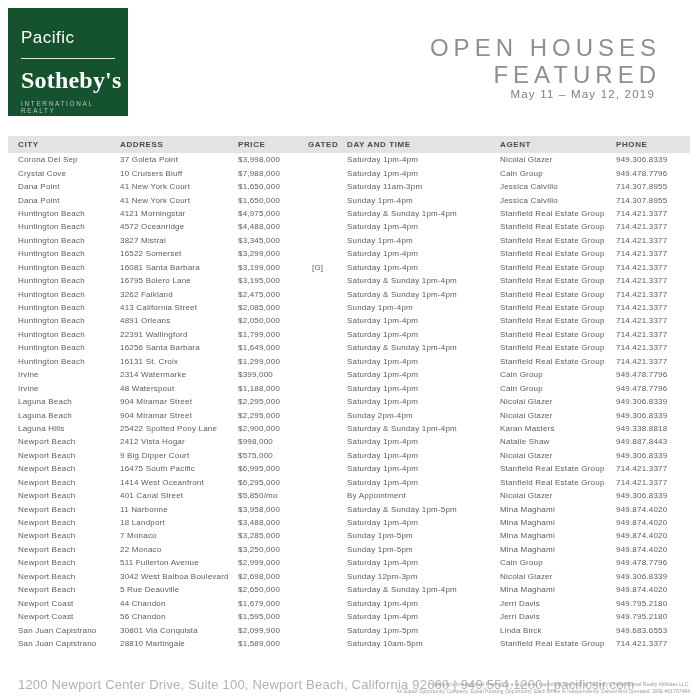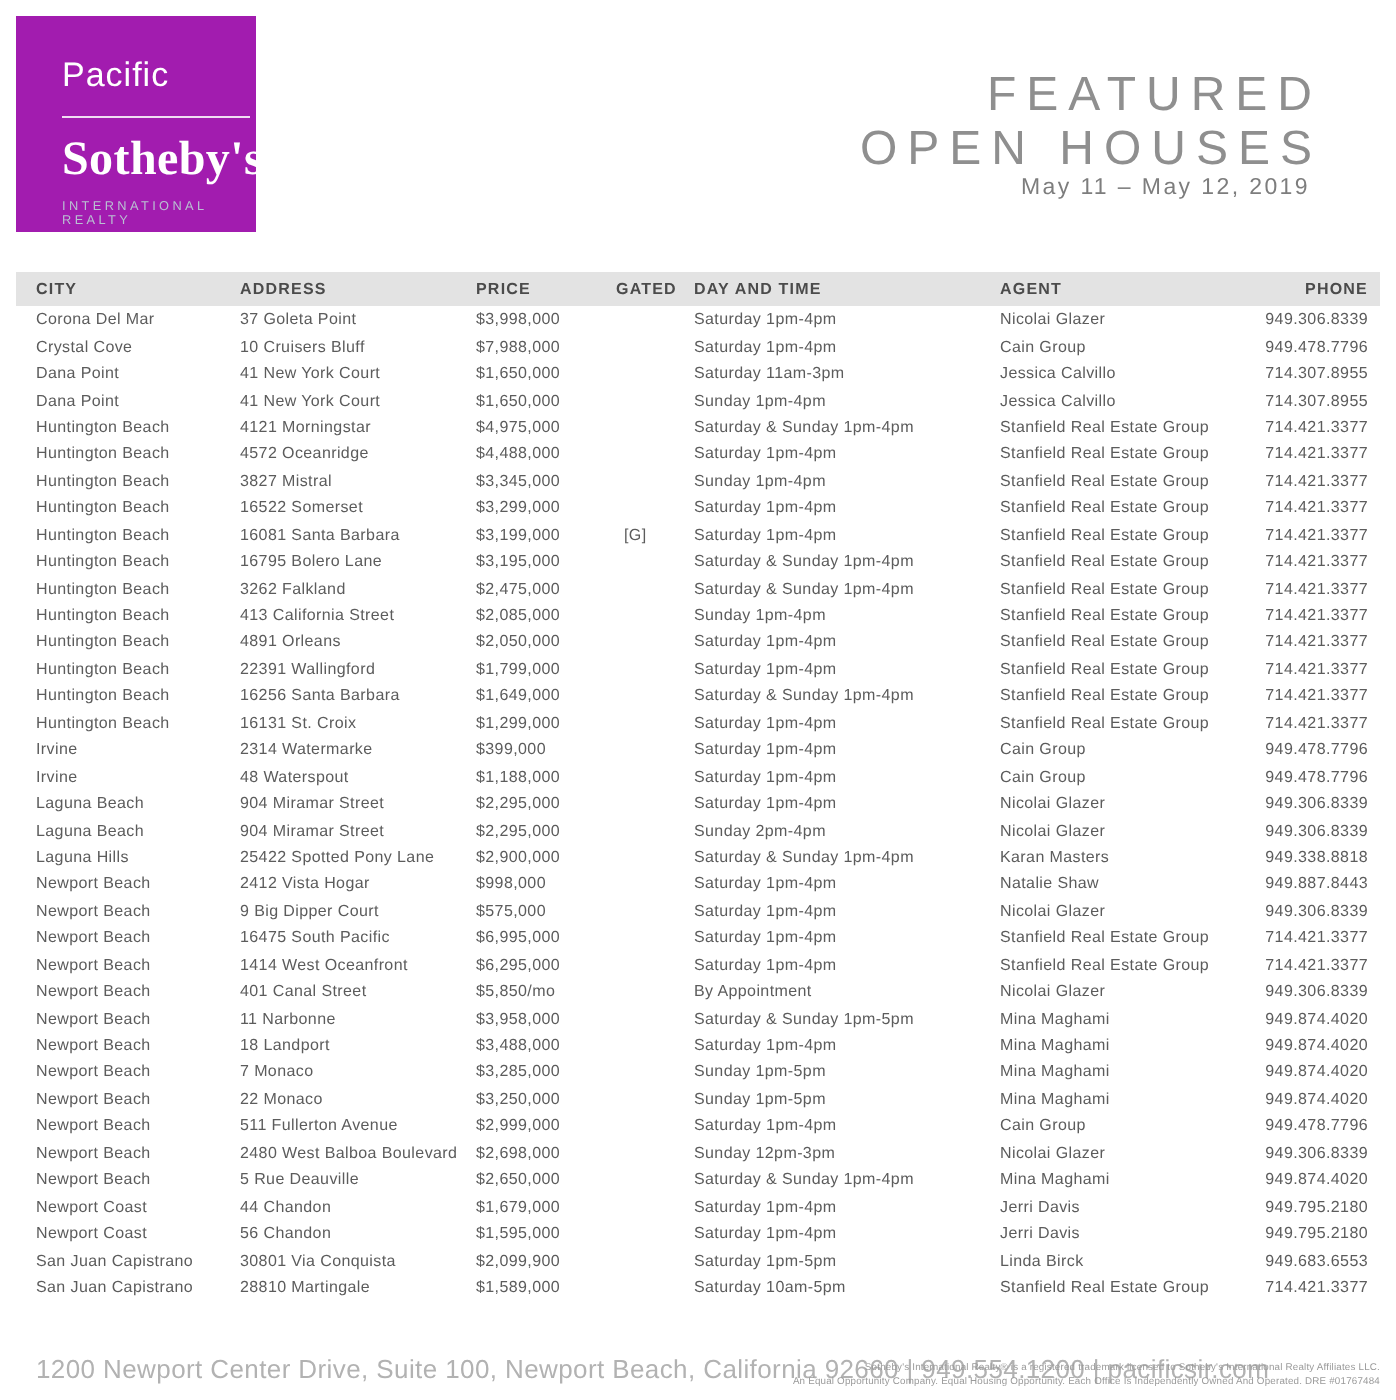--- a/index.html
+++ b/index.html
@@ -2,21 +2,21 @@
 <html><head>
 <meta charset="utf-8">
 <style>
   * { margin:0; padding:0; box-sizing:border-box; }
   html,body { width:698px; height:700px; background:#ffffff; overflow:hidden; }
   body { font-family:"Liberation Sans", sans-serif; position:relative; }
 
   
   .logo {
     position:absolute; left:8px; top:8px; width:120px; height:108px;
-    background:#a21caf; color:#ffffff; padding:20px 0 0 23px;
+    background:#14532d; color:#ffffff; padding:20px 0 0 13px;
   }
   .logo-pacific { font-size:17px; font-weight:400; letter-spacing:.5px; }
   .logo-rule { width:94px; height:1px; background:rgba(255,255,255,.85); margin:10px 0 8px; }
   .logo-sothebys { font-family:"Liberation Serif", serif; font-size:24px; font-weight:700; letter-spacing:.2px; }
   .logo-intl { font-size:6.4px; letter-spacing:1.7px; color:#b9c0d2; margin-top:6px; }
 
   
   .masthead { position:absolute; top:34px; right:42px; text-align:right; }
   .masthead-line {
     font-size:24px; font-weight:300; color:#8f8f8f;
@@ -32,21 +32,21 @@
     padding:0 6px 0 10px;
   }
   .thead {
     position:absolute; left:8px; top:136px; width:682px; height:17px;
     background:#e3e3e3; font-size:8px; font-weight:700; color:#4b4b4b;
     letter-spacing:.6px;
   }
   .tbody { position:absolute; left:8px; top:153px; width:682px; }
   .trow { height:13.45px; font-size:8px; color:#5c5c5c; letter-spacing:.2px; }
   .cell { overflow:hidden; white-space:nowrap; }
-  .cell-phone, .th-phone { text-align:right; }
+  .cell-phone, .th-phone { text-align:left; }
   .cell-gated { padding-left:4px; }
 
   
   .footer-left {
     position:absolute; left:18px; bottom:8px;
     font-size:13px; color:#b2b2b2; letter-spacing:.2px;
   }
   .footer-right {
     position:absolute; right:8px; bottom:5px; text-align:right;
     font-size:4.9px; color:#9a9a9a; line-height:7px; letter-spacing:.1px;
@@ -56,38 +56,38 @@
 <body>
 
 <div class="logo">
   <div class="logo-pacific">Pacific</div>
   <div class="logo-rule"></div>
   <div class="logo-sothebys">Sotheby's</div>
   <div class="logo-intl">INTERNATIONAL REALTY</div>
 </div>
 
 <div class="masthead">
+  <div class="masthead-line">OPEN HOUSES</div>
   <div class="masthead-line">FEATURED</div>
-  <div class="masthead-line">OPEN HOUSES</div>
   <div class="masthead-date">May 11 – May 12, 2019</div>
 </div>
 
 <div class="thead grid-cols">
   <div class="cell">CITY</div>
   <div class="cell">ADDRESS</div>
   <div class="cell">PRICE</div>
   <div class="cell">GATED</div>
   <div class="cell">DAY AND TIME</div>
   <div class="cell">AGENT</div>
   <div class="cell th-phone">PHONE</div>
 </div>
 
 <div class="tbody">
   <div class="trow grid-cols">
-    <div class="cell">Corona Del Mar</div>
+    <div class="cell">Corona Del Sep</div>
     <div class="cell">37 Goleta Point</div>
     <div class="cell">$3,998,000</div>
     <div class="cell cell-gated"></div>
     <div class="cell">Saturday 1pm-4pm</div>
     <div class="cell">Nicolai Glazer</div>
     <div class="cell cell-phone">949.306.8339</div>
   </div>
 
 
   <div class="trow grid-cols">
@@ -385,21 +385,21 @@
     <div class="cell">511 Fullerton Avenue</div>
     <div class="cell">$2,999,000</div>
     <div class="cell cell-gated"></div>
     <div class="cell">Saturday 1pm-4pm</div>
     <div class="cell">Cain Group</div>
     <div class="cell cell-phone">949.478.7796</div>
   </div>
 
   <div class="trow grid-cols">
     <div class="cell">Newport Beach</div>
-    <div class="cell">2480 West Balboa Boulevard</div>
+    <div class="cell">3042 West Balboa Boulevard</div>
     <div class="cell">$2,698,000</div>
     <div class="cell cell-gated"></div>
     <div class="cell">Sunday 12pm-3pm</div>
     <div class="cell">Nicolai Glazer</div>
     <div class="cell cell-phone">949.306.8339</div>
   </div>
 
   <div class="trow grid-cols">
     <div class="cell">Newport Beach</div>
     <div class="cell">5 Rue Deauville</div>

